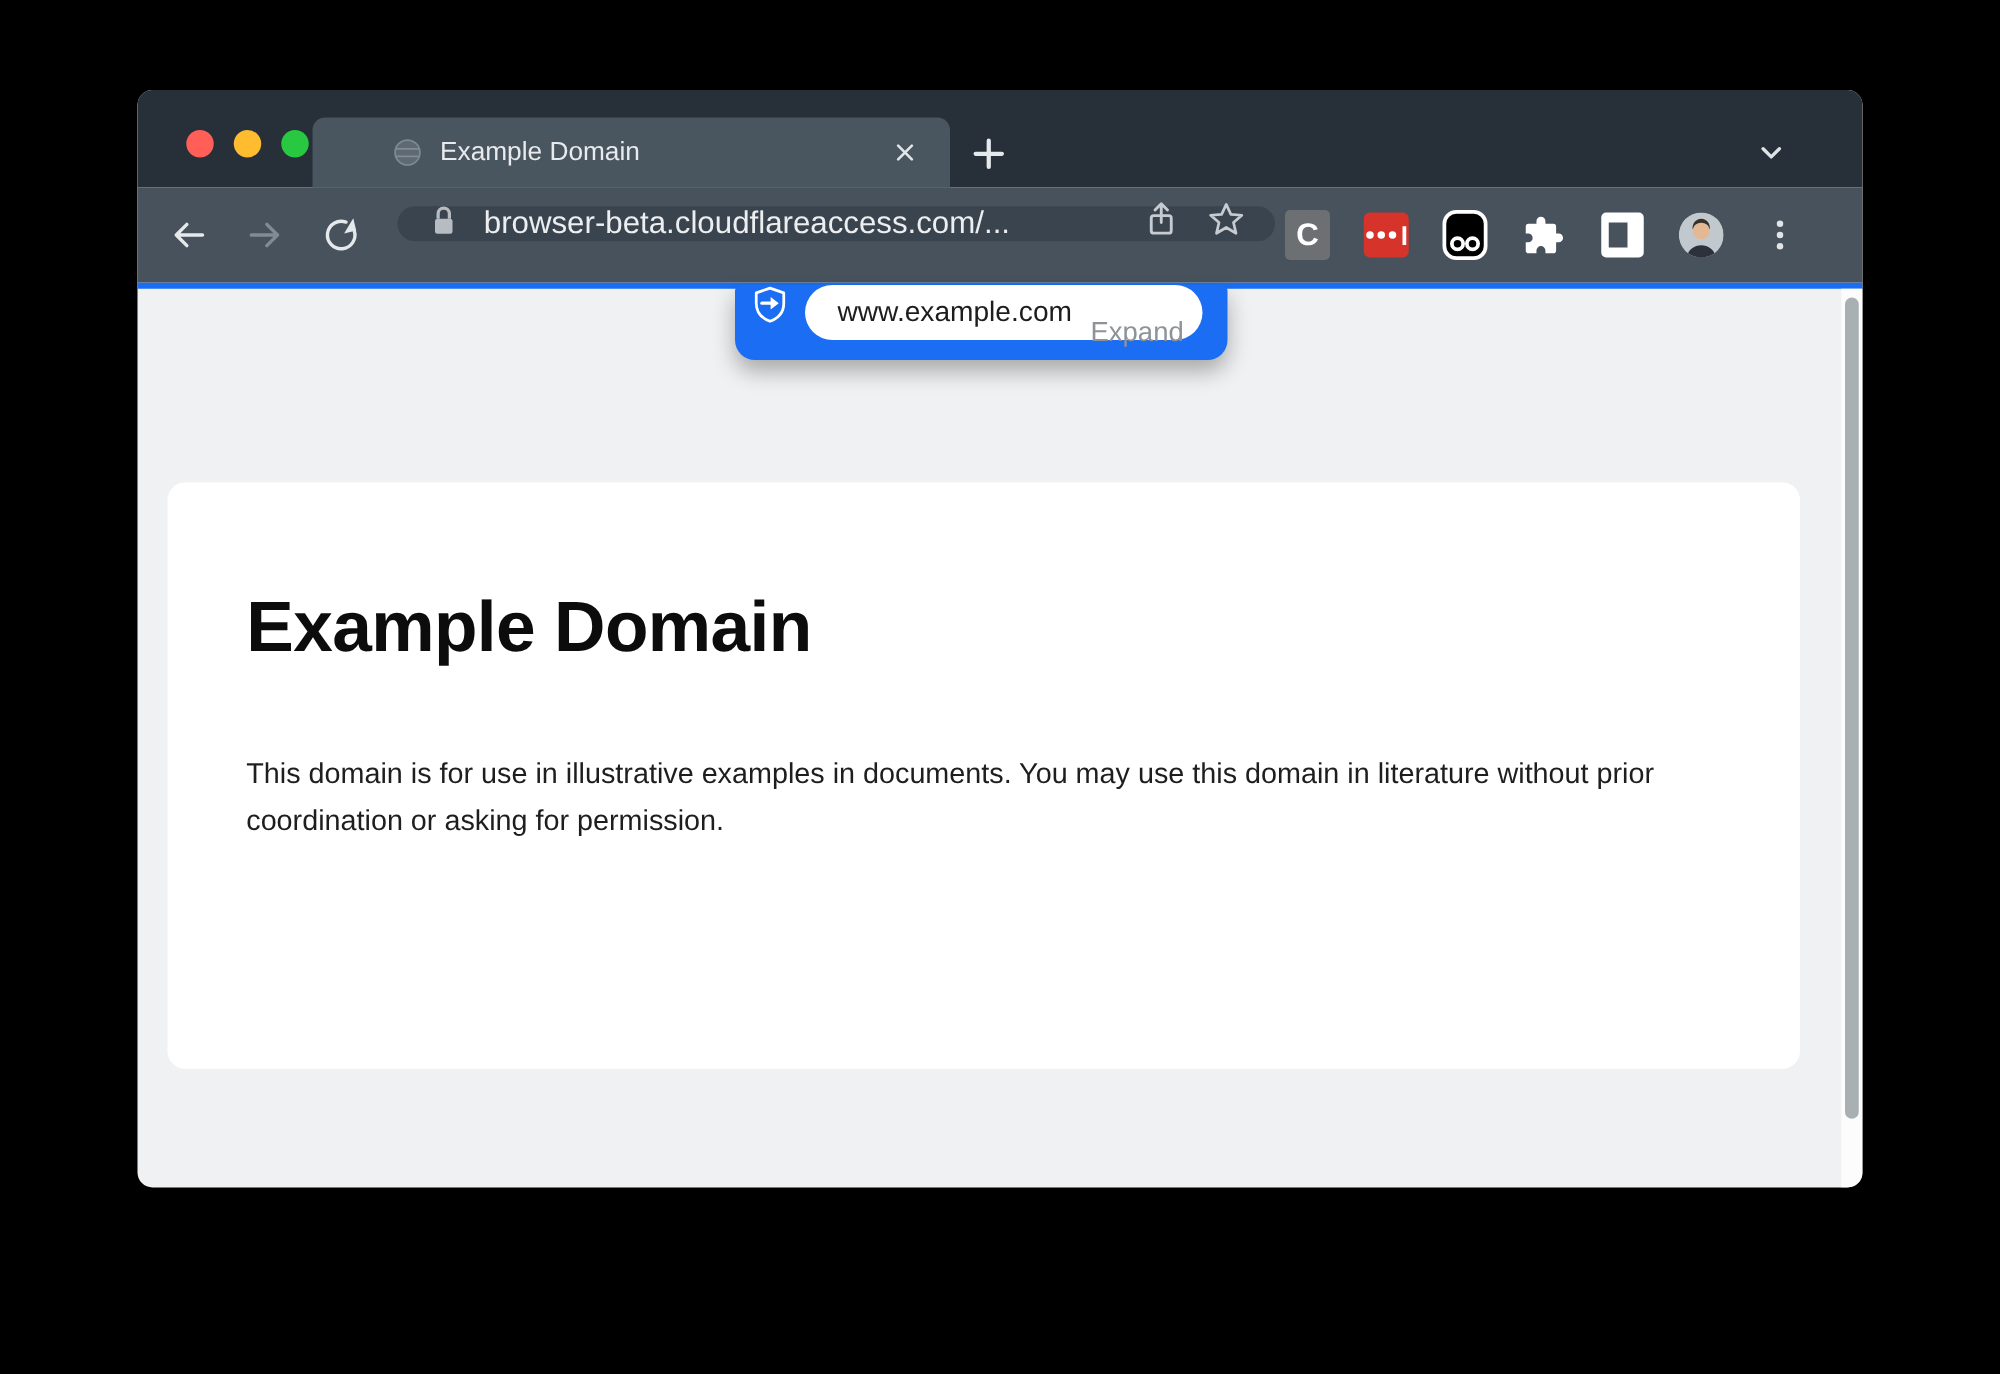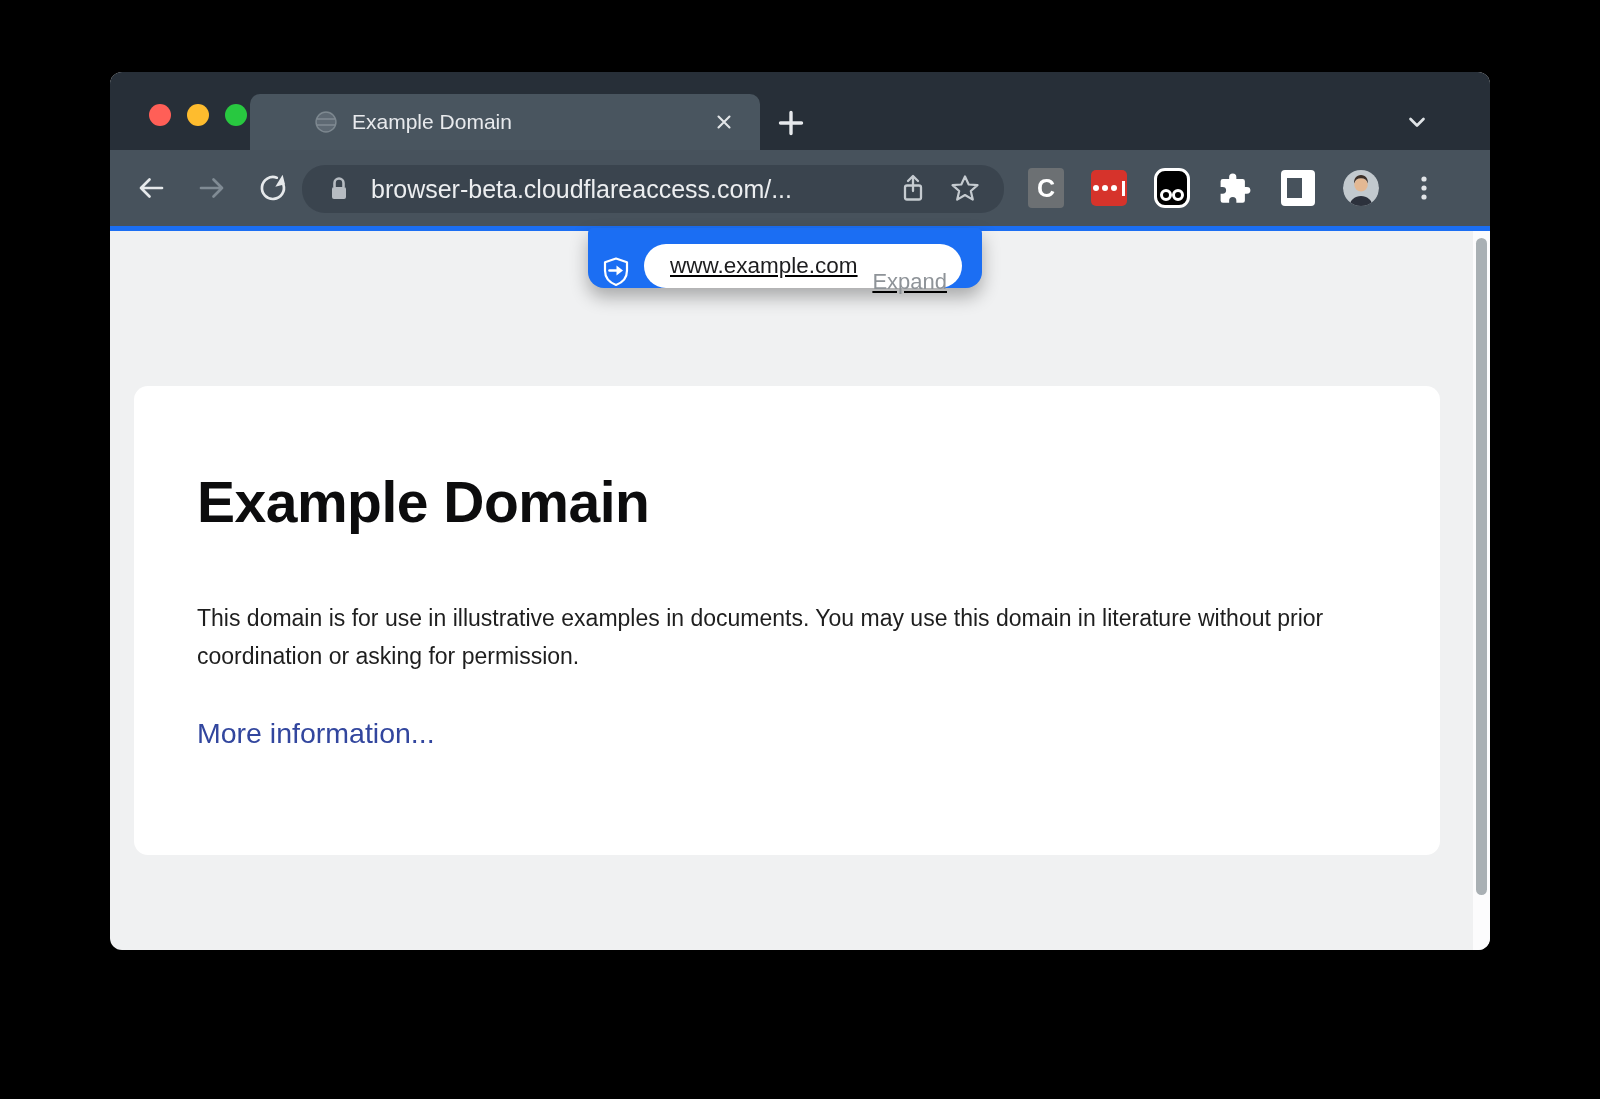--- a/index.html
+++ b/index.html
@@ -24,22 +24,22 @@
   .tab .favicon{margin-left:64px;width:24px;height:24px;flex:0 0 auto;}
   .tab-title{margin-left:14px;color:#e8eaed;font-size:21px;white-space:nowrap;overflow:hidden;flex:1;}
   .tab-close{margin-right:26px;width:20px;height:20px;background:none;border:0;padding:0;cursor:pointer;flex:0 0 auto;}
   .icon-btn{background:none;border:0;padding:0;cursor:pointer;display:flex;align-items:center;justify-content:center;}
   .newtab{position:absolute;left:664px;top:34px;width:34px;height:34px;}
   .strip-chevron{position:absolute;left:1290px;top:33px;width:34px;height:34px;}
   
   .toolbar{position:relative;height:76px;background:var(--toolbar);}
   .navgroup{position:absolute;left:24px;top:0;height:76px;display:flex;align-items:center;gap:27px;}
   .navgroup .icon-btn{width:34px;height:34px;}
-  .omnibox{position:absolute;left:192px;top:15px;width:702px;height:48px;border-radius:23px;
-           background:var(--omnibox);display:flex;align-items:center;cursor:text;}
+  .omnibox{position:absolute;left:208px;top:15px;width:702px;height:28px;border-radius:23px;
+           background:var(--omnibox);display:flex;align-items:flex-end;cursor:text;}
   .omnibox .lock{margin-left:22px;flex:0 0 auto;}
   .url{margin-left:17px;color:#eceef0;font-size:25px;white-space:nowrap;overflow:hidden;}
   .omni-actions{margin-left:auto;display:flex;align-items:center;gap:18px;padding-right:22px;}
   .omni-actions .icon-btn{width:34px;height:34px;}
   .extrow{position:absolute;right:48px;top:0;height:76px;display:flex;align-items:center;gap:27px;}
   .extrow .icon-btn{width:36px;height:40px;}
   .c-badge{width:36px;height:40px;border-radius:4px;background:#6c7073;color:#fff;
            font-size:25px;font-weight:bold;display:flex;align-items:center;justify-content:center;}
   .lp-badge{width:36px;height:36px;border-radius:5px;background:var(--lastpass_red);
             display:flex;align-items:center;justify-content:center;gap:3px;}
@@ -49,21 +49,21 @@
             position:relative;}
   .oo-badge i{position:absolute;bottom:4px;width:12px;height:12px;border:3px solid #fff;border-radius:50%;box-sizing:border-box;}
   .oo-badge i:first-child{left:3px;} .oo-badge i:last-child{right:3px;}
   .sq-badge{width:34px;height:36px;border-radius:4px;background:#fff;position:relative;}
   .sq-badge i{position:absolute;left:6px;top:8px;width:15px;height:20px;background:var(--toolbar);display:block;}
   .avatar{width:40px;height:40px;border-radius:50%;overflow:hidden;}
   
   .blueline{height:5px;background:var(--accent_blue);}
   .isolation{position:absolute;left:478px;top:156px;width:394px;height:60px;z-index:6;
              background:var(--accent_blue);border-radius:5px 5px 16px 16px;
-             box-shadow:0 9px 18px rgba(0,0,0,.30);display:flex;align-items:flex-end;text-decoration:underline;}
+             box-shadow:0 9px 18px rgba(0,0,0,.30);display:flex;align-items:flex-start;}
   .shield-wrap{width:56px;display:flex;justify-content:center;flex:0 0 auto;}
   .host-pill{flex:1;margin-right:20px;height:44px;background:#fff;border-radius:22px;
              display:flex;align-items:center;justify-content:space-between;
              padding:0 15px 0 26px;cursor:pointer;}
   .hostname{color:#1d1d1f;font-size:22.5px;}
   .expand{color:#8e9398;font-size:22px;cursor:pointer;margin-top:32px;}
   
   .card{position:absolute;left:24px;top:314px;width:1306px;height:469px;background:#fff;
         border-radius:14px;box-sizing:border-box;padding:0 63px;}
   .card h1{margin:88px 0 0;font-size:57px;line-height:57px;font-weight:700;color:#0c0c0d;letter-spacing:-.5px;}
@@ -218,20 +218,19 @@
     </span>
     <div class="host-pill">
       <span class="hostname">www.example.com</span>
       <span class="expand">Expand</span>
     </div>
   </div>
 
   <div class="card">
     <h1>Example Domain</h1>
     <p>This domain is for use in illustrative examples in documents. You may use this domain in literature without prior coordination or asking for permission.</p>
-    <a href="#">More information...</a>
   </div>
 
   <div class="scrollbar">
     <div class="thumb"></div>
   </div>
 
 </div>
 
 </body></html>

